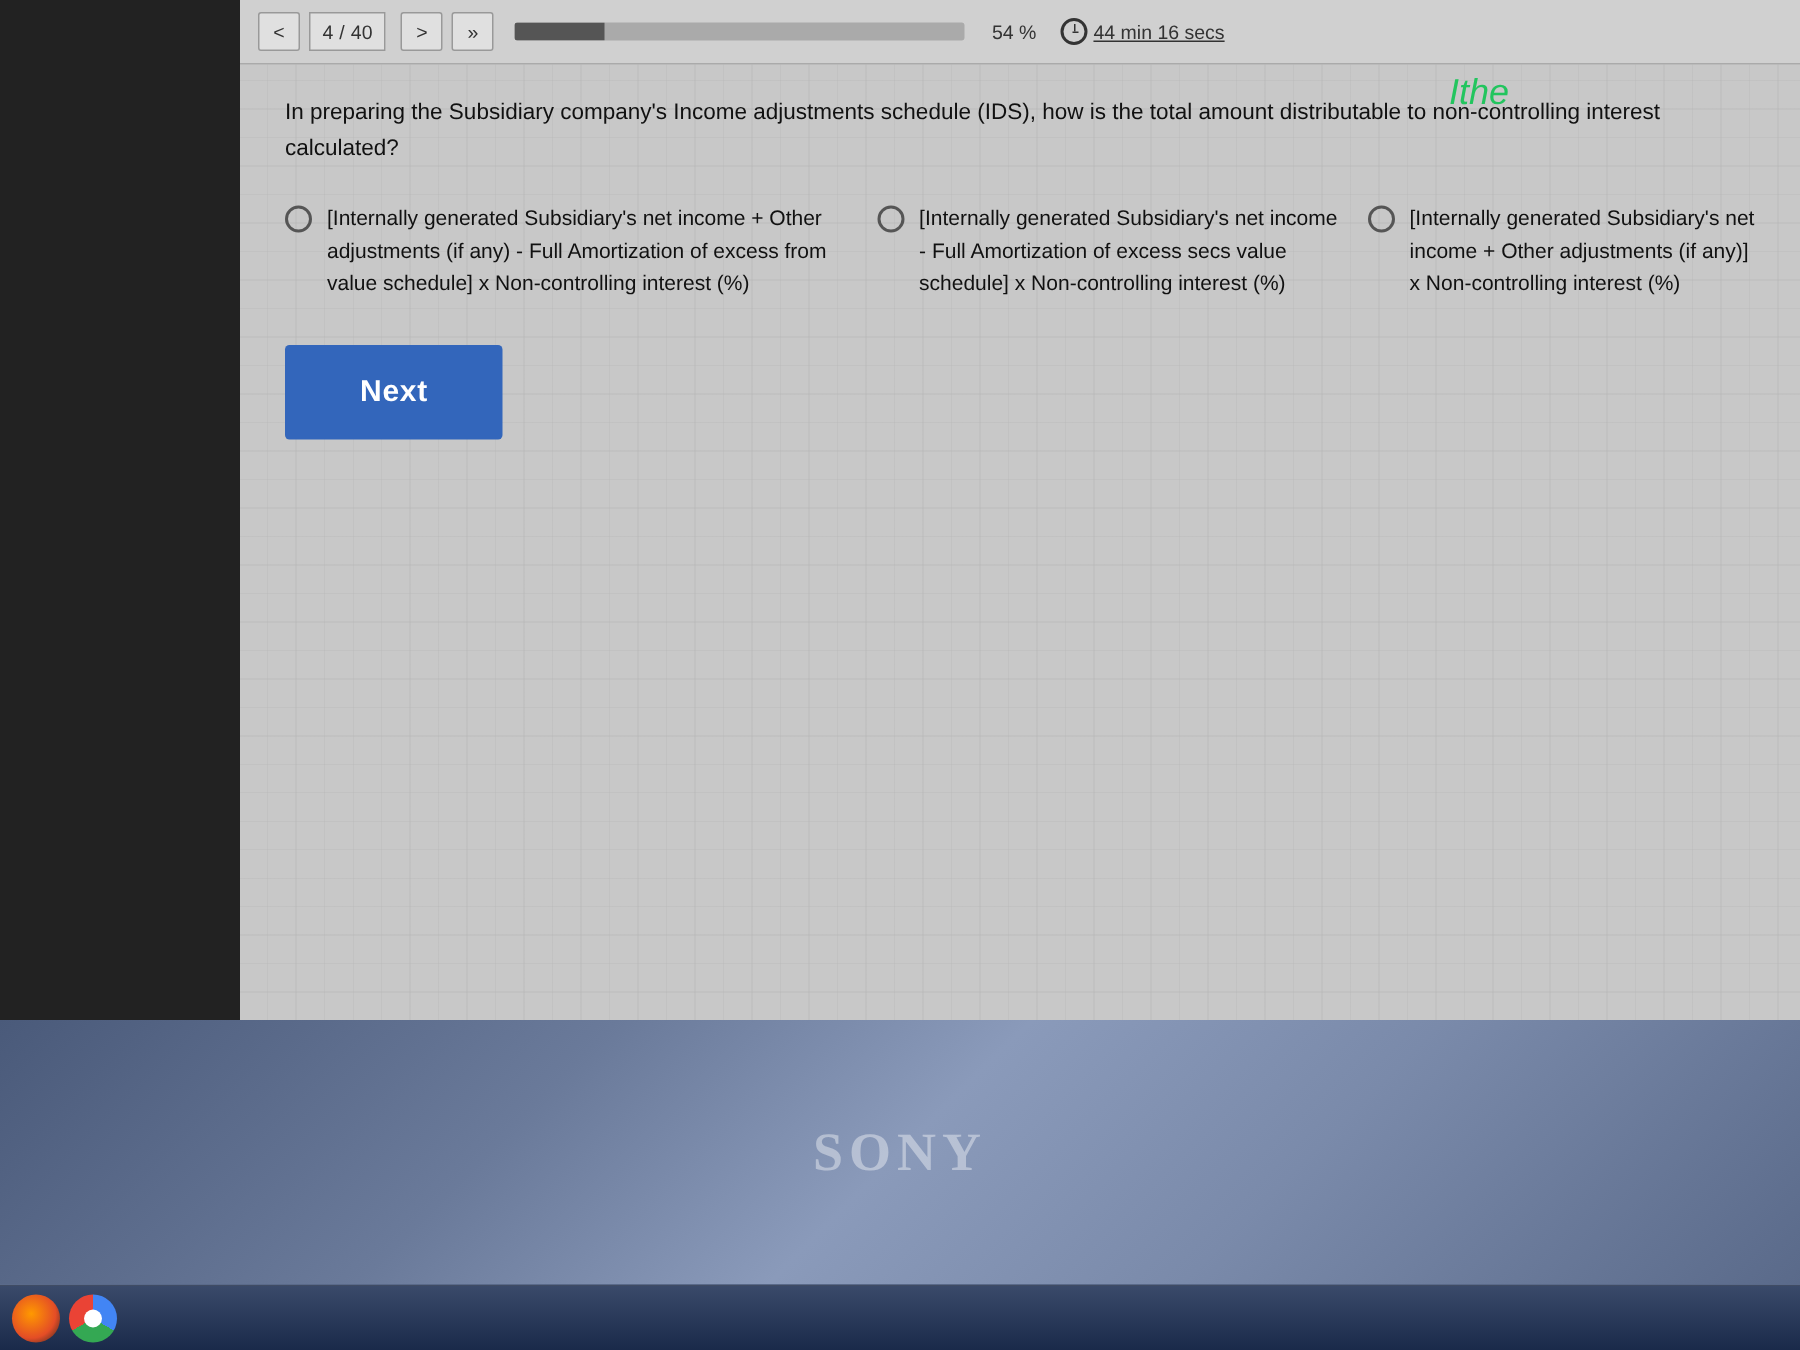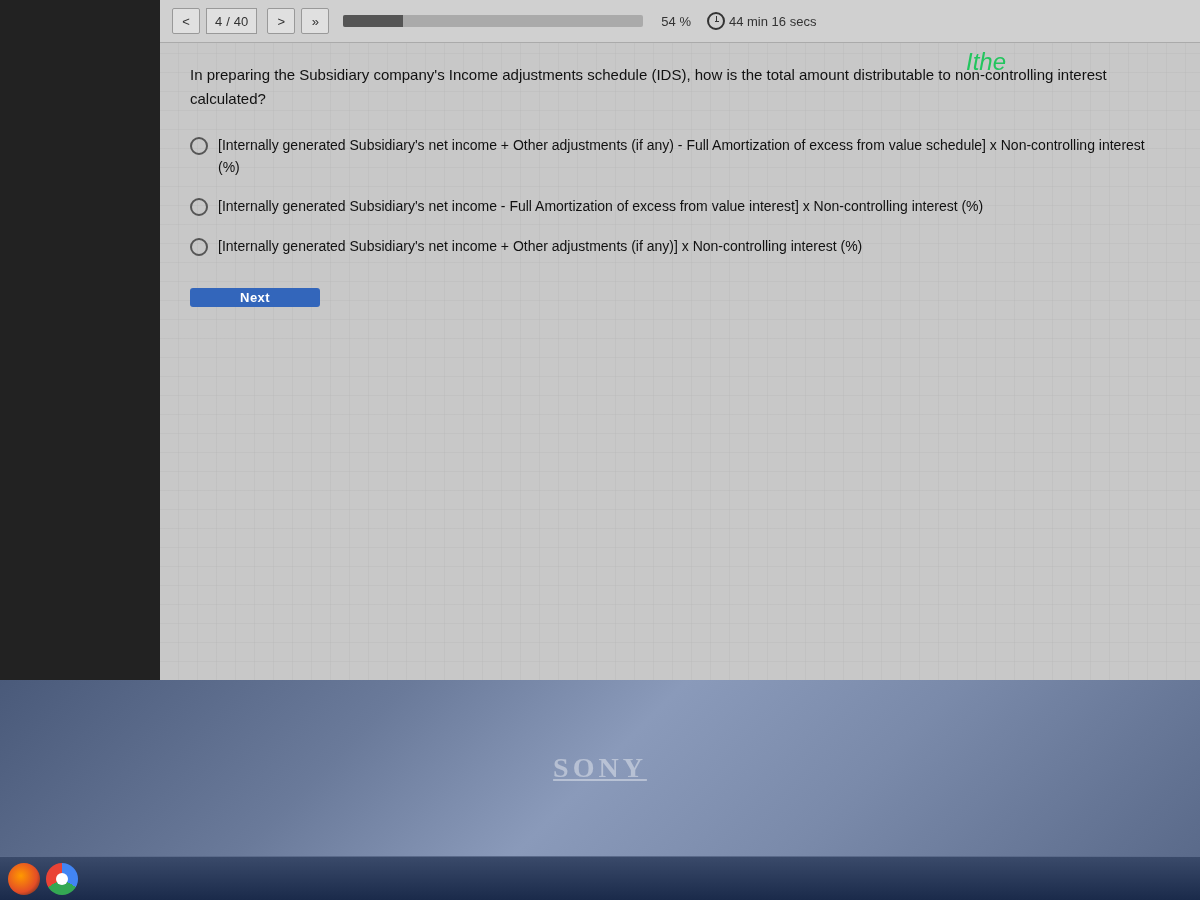--- a/index.html
+++ b/index.html
@@ -106,20 +106,21 @@
       color: #333;
       margin-right: 10px;
     }
 
     .timer {
       display: flex;
       align-items: center;
       gap: 4px;
       font-size: 13px;
       color: #333;
+      text-decoration: underline;
     }
 
     .timer-icon {
       width: 18px;
       height: 18px;
       border: 2px solid #333;
       border-radius: 50%;
       position: relative;
       display: inline-flex;
       align-items: center;
@@ -156,21 +157,21 @@
       font-size: 15px;
       color: #111;
       line-height: 1.6;
       margin-bottom: 24px;
       font-weight: normal;
     }
 
     .options-list {
       list-style: none;
       display: flex;
-      flex-direction: column;
+      flex-direction: row;
       gap: 18px;
     }
 
     .option-item {
       display: flex;
       align-items: flex-start;
       gap: 10px;
       cursor: pointer;
     }
 
@@ -204,24 +205,24 @@
     .option-text {
       font-size: 14px;
       color: #111;
       line-height: 1.55;
     }
 
     
     .next-btn {
       display: inline-block;
       margin-top: 30px;
-      padding: 2px 50px;
+      padding: 20px 50px;
       background: #3366bb;
       color: #fff;
-      font-size: 13px;
+      font-size: 20px;
       font-weight: bold;
       border: none;
       cursor: pointer;
       border-radius: 3px;
       letter-spacing: 0.5px;
     }
 
     
     .taskbar {
       position: absolute;
@@ -282,26 +283,25 @@
       left: 0;
       right: 0;
       height: 176px;
       background: linear-gradient(135deg, #4a5a7a 0%, #6a7a9a 30%, #8a9aba 50%, #7a8aaa 70%, #5a6a8a 100%);
       display: flex;
       align-items: center;
       justify-content: center;
     }
 
     .sony-label {
-      font-size: 28px;
+      font-size: 36px;
       font-weight: bold;
       color: rgba(255,255,255,0.4);
       letter-spacing: 4px;
       font-family: 'Georgia', serif;
-      text-decoration: underline;
     }
 
     
     .overlay-text {
       position: absolute;
       top: 48px;
       right: 194px;
       font-size: 24px;
       color: #22c55e;
       font-style: italic;
@@ -346,21 +346,21 @@
 
       <ul class="options-list">
 
         <li class="option-item">
           <div class="radio-circle"></div>
           <span class="option-text">[Internally generated Subsidiary's net income + Other adjustments (if any) - Full Amortization of excess from value schedule] x Non-controlling interest (%)</span>
         </li>
 
         <li class="option-item">
           <div class="radio-circle"></div>
-          <span class="option-text">[Internally generated Subsidiary's net income - Full Amortization of excess from value interest] x Non-controlling interest (%)</span>
+          <span class="option-text">[Internally generated Subsidiary's net income - Full Amortization of excess secs value schedule] x Non-controlling interest (%)</span>
         </li>
 
         <li class="option-item">
           <div class="radio-circle"></div>
           <span class="option-text">[Internally generated Subsidiary's net income + Other adjustments (if any)] x Non-controlling interest (%)</span>
         </li>
 
 
       </ul>
 

